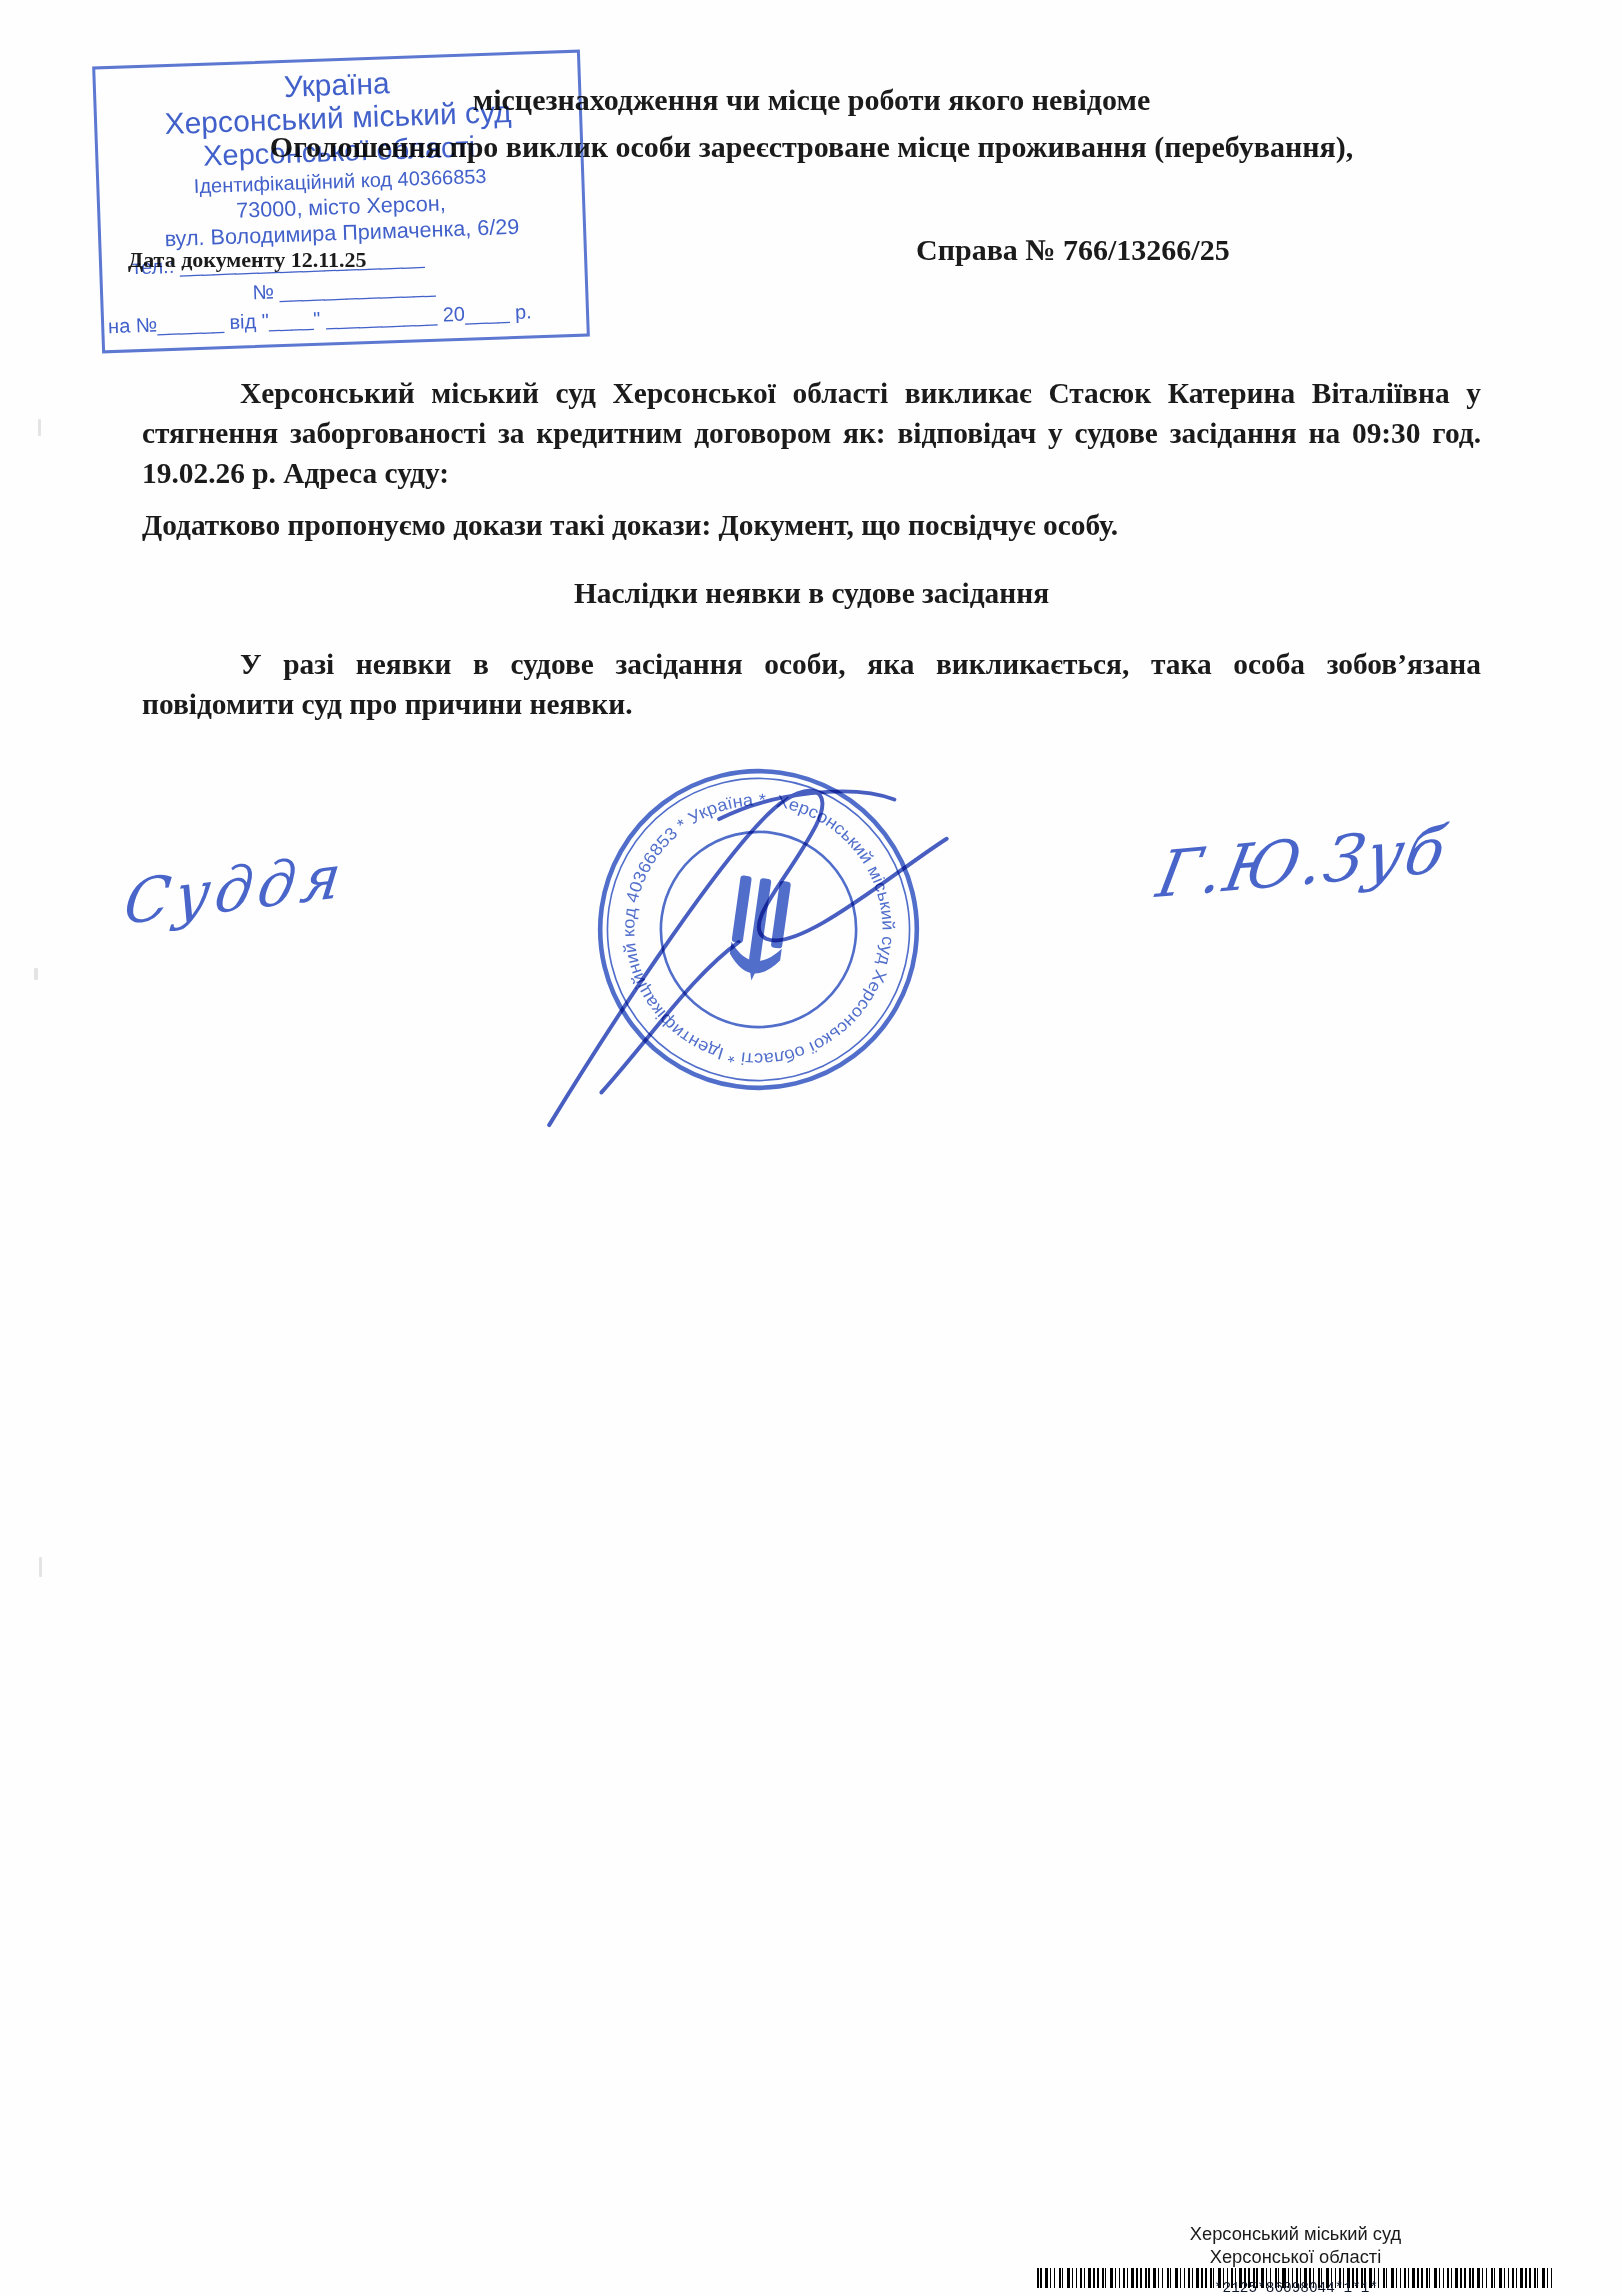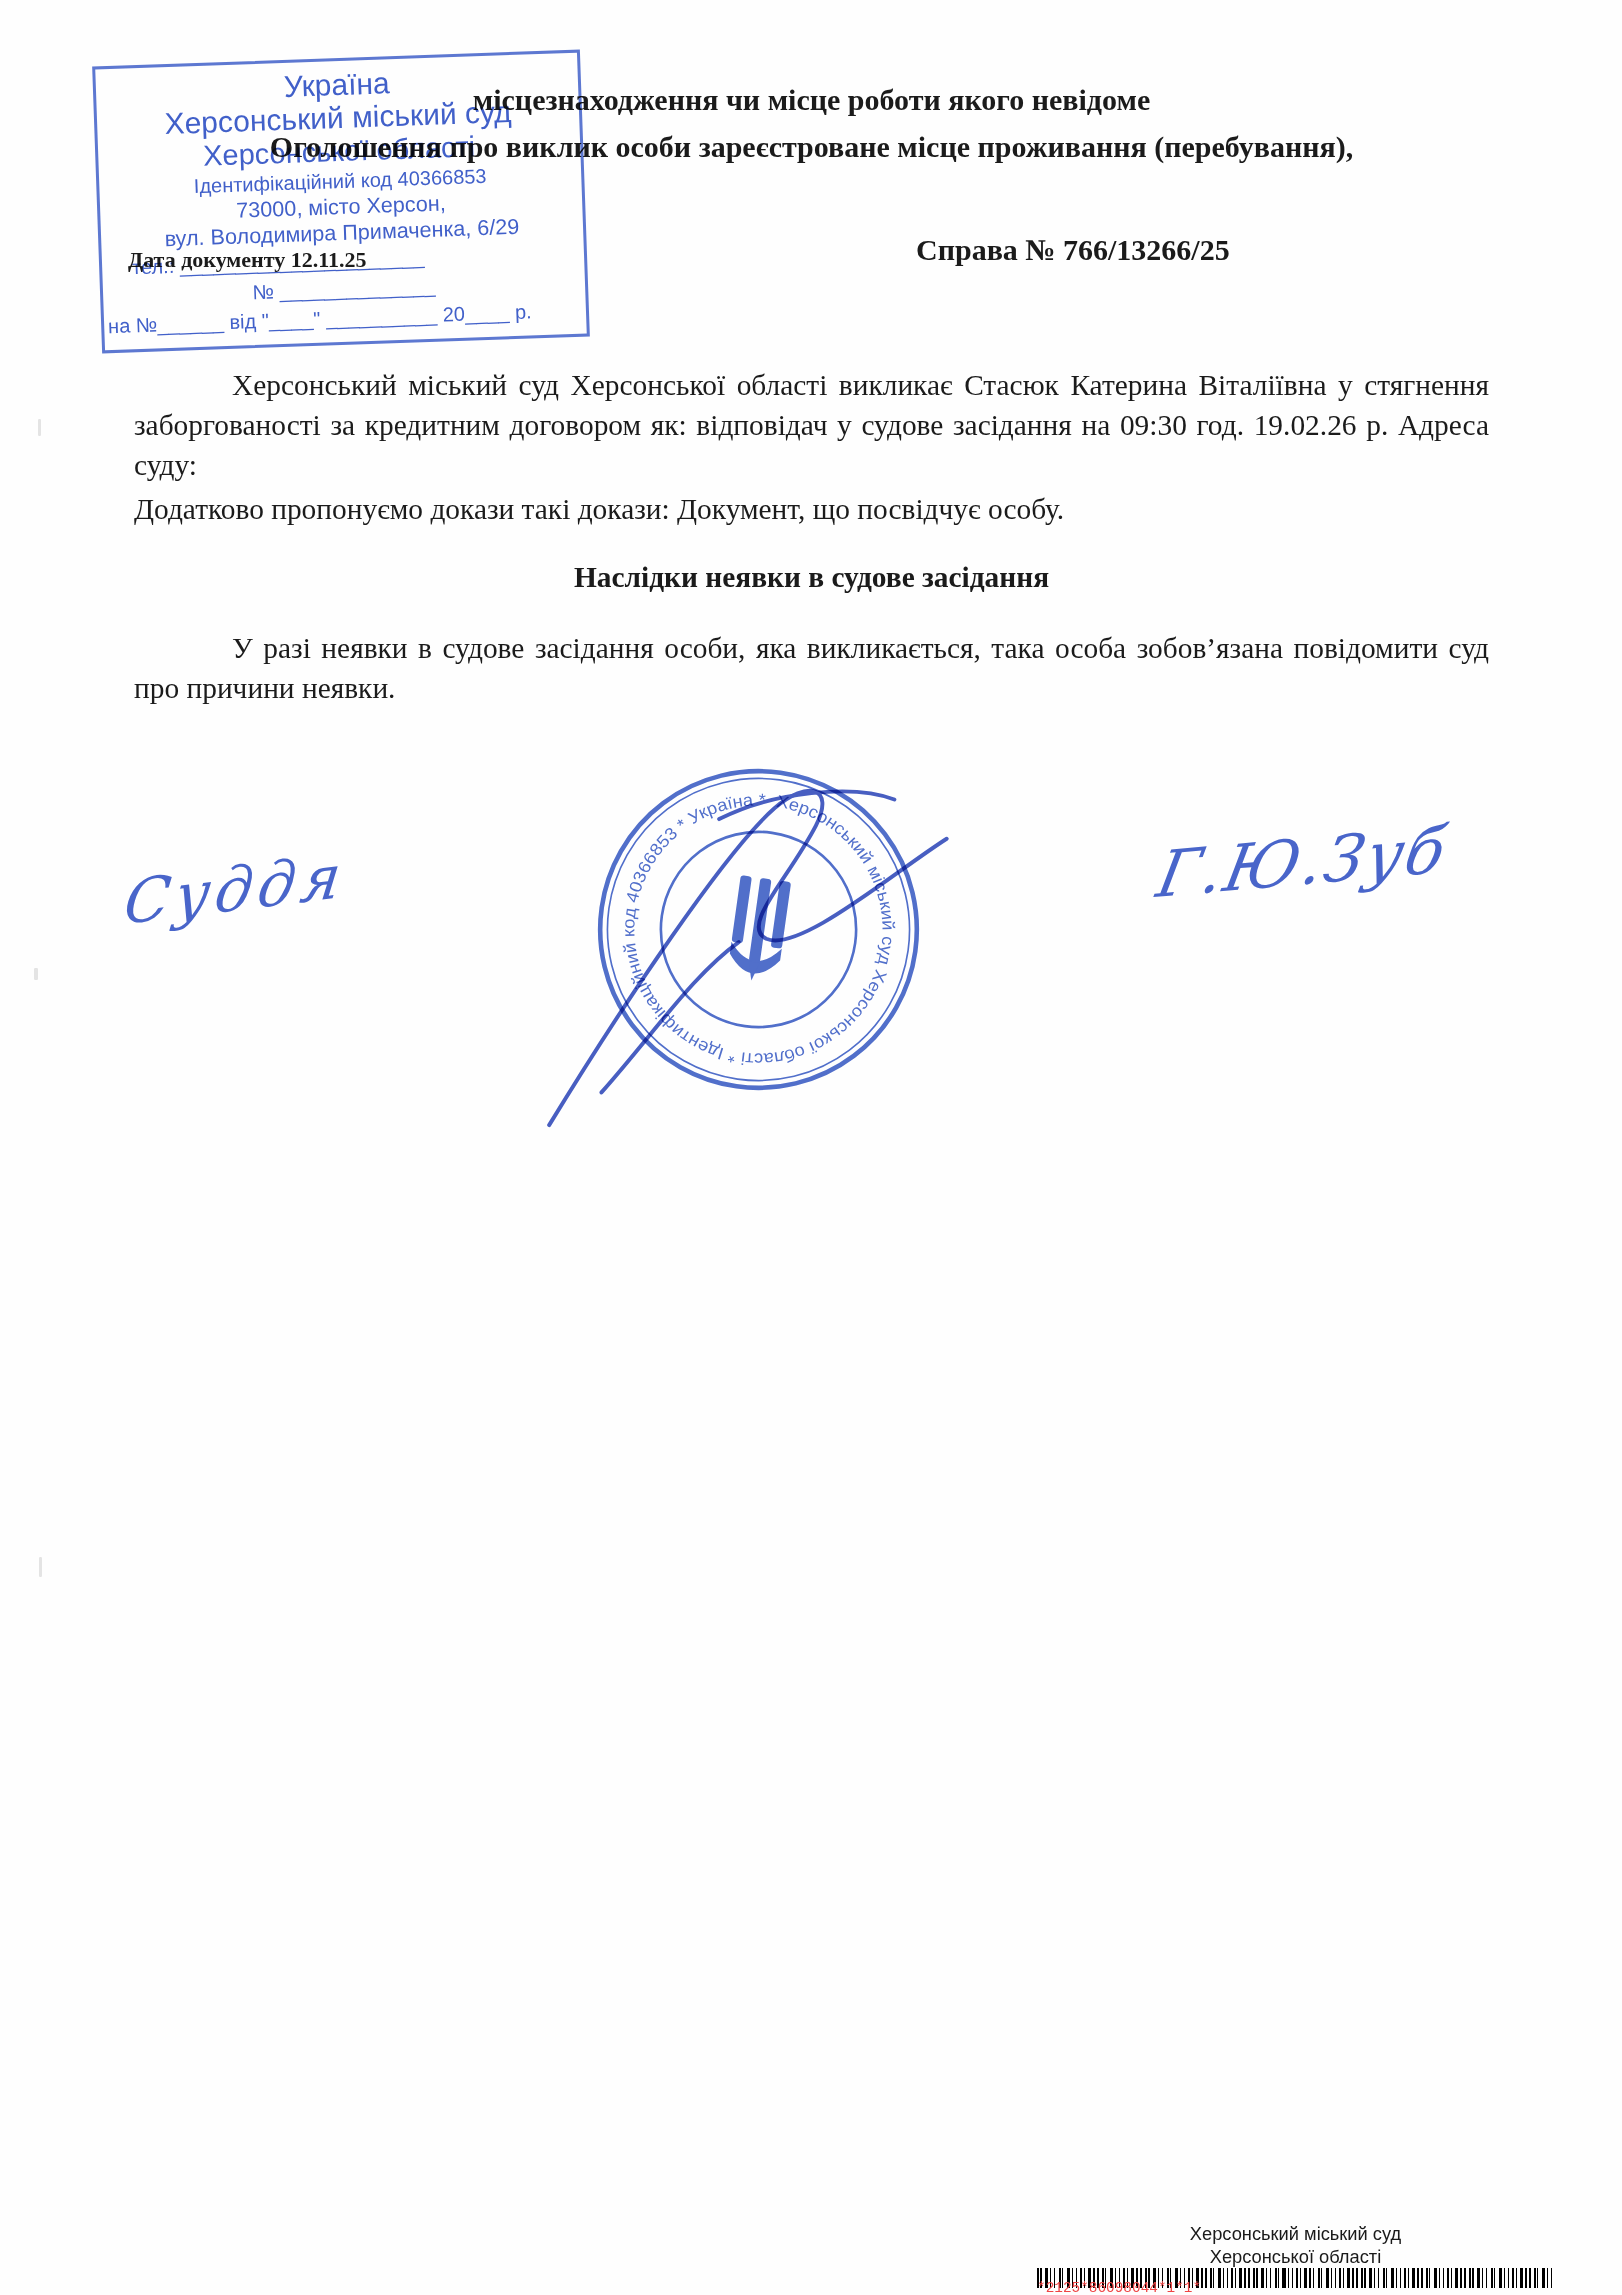--- a/index.html
+++ b/index.html
@@ -45,21 +45,21 @@
   }
   .case-line{
     position:absolute;left:916px;top:233px;
     font-weight:bold;font-size:30px;z-index:2;
   }
   
   .body-text{
     position:absolute;left:130px;right:130px;top:361px;
     font-size:29.4px;line-height:40px;
   }
-  .body-text p{margin:4px;text-align:justify;}
+  .body-text p{margin:12px;text-align:justify;font-weight:bold;}
   .body-text p.indent{text-indent:98px;}
   .section-heading{
     margin-top:27.5px !important;margin-bottom:31px !important;
     text-align:center !important;font-weight:bold;
   }
   .par4{margin-top:11.8px !important;}
   
   .sig{
     position:absolute;color:#2f50c4;font-style:italic;
     font-family:"DejaVu Serif", serif;z-index:5;
@@ -85,22 +85,22 @@
   }
   .barcode{
     position:absolute;left:1037px;top:2268px;width:518px;height:19.6px;
     background:repeating-linear-gradient(90deg,
       #000 0 2px,#fff 2px 3.3px,#000 3.3px 4.6px,#fff 4.6px 7.9px,
       #000 7.9px 11px,#fff 11px 13px,#000 13px 14.4px,#fff 14.4px 17px,
       #000 17px 18.3px,#fff 18.3px 21.6px);
   }
   .barcode-text{
     position:absolute;left:1037px;width:518px;top:2280px;
-    text-align:left;font-family:"Liberation Mono", monospace;
-    font-size:14.4px;color:#ef4444;background:transparent;
+    text-align:center;font-family:"Liberation Mono", monospace;
+    font-size:14.4px;color:#0f172a;background:transparent;
   }
   
   .artifact{position:absolute;background:#c9c9c9;opacity:.5;border-radius:1.3px;}
   .a1{left:38px;top:419px;width:3.3px;height:17px;}
   .a2{left:34px;top:968px;width:3.9px;height:11.8px;}
   .a3{left:39px;top:1557px;width:2.6px;height:19.6px;}
 </style>
 </head>
 <body>
 

